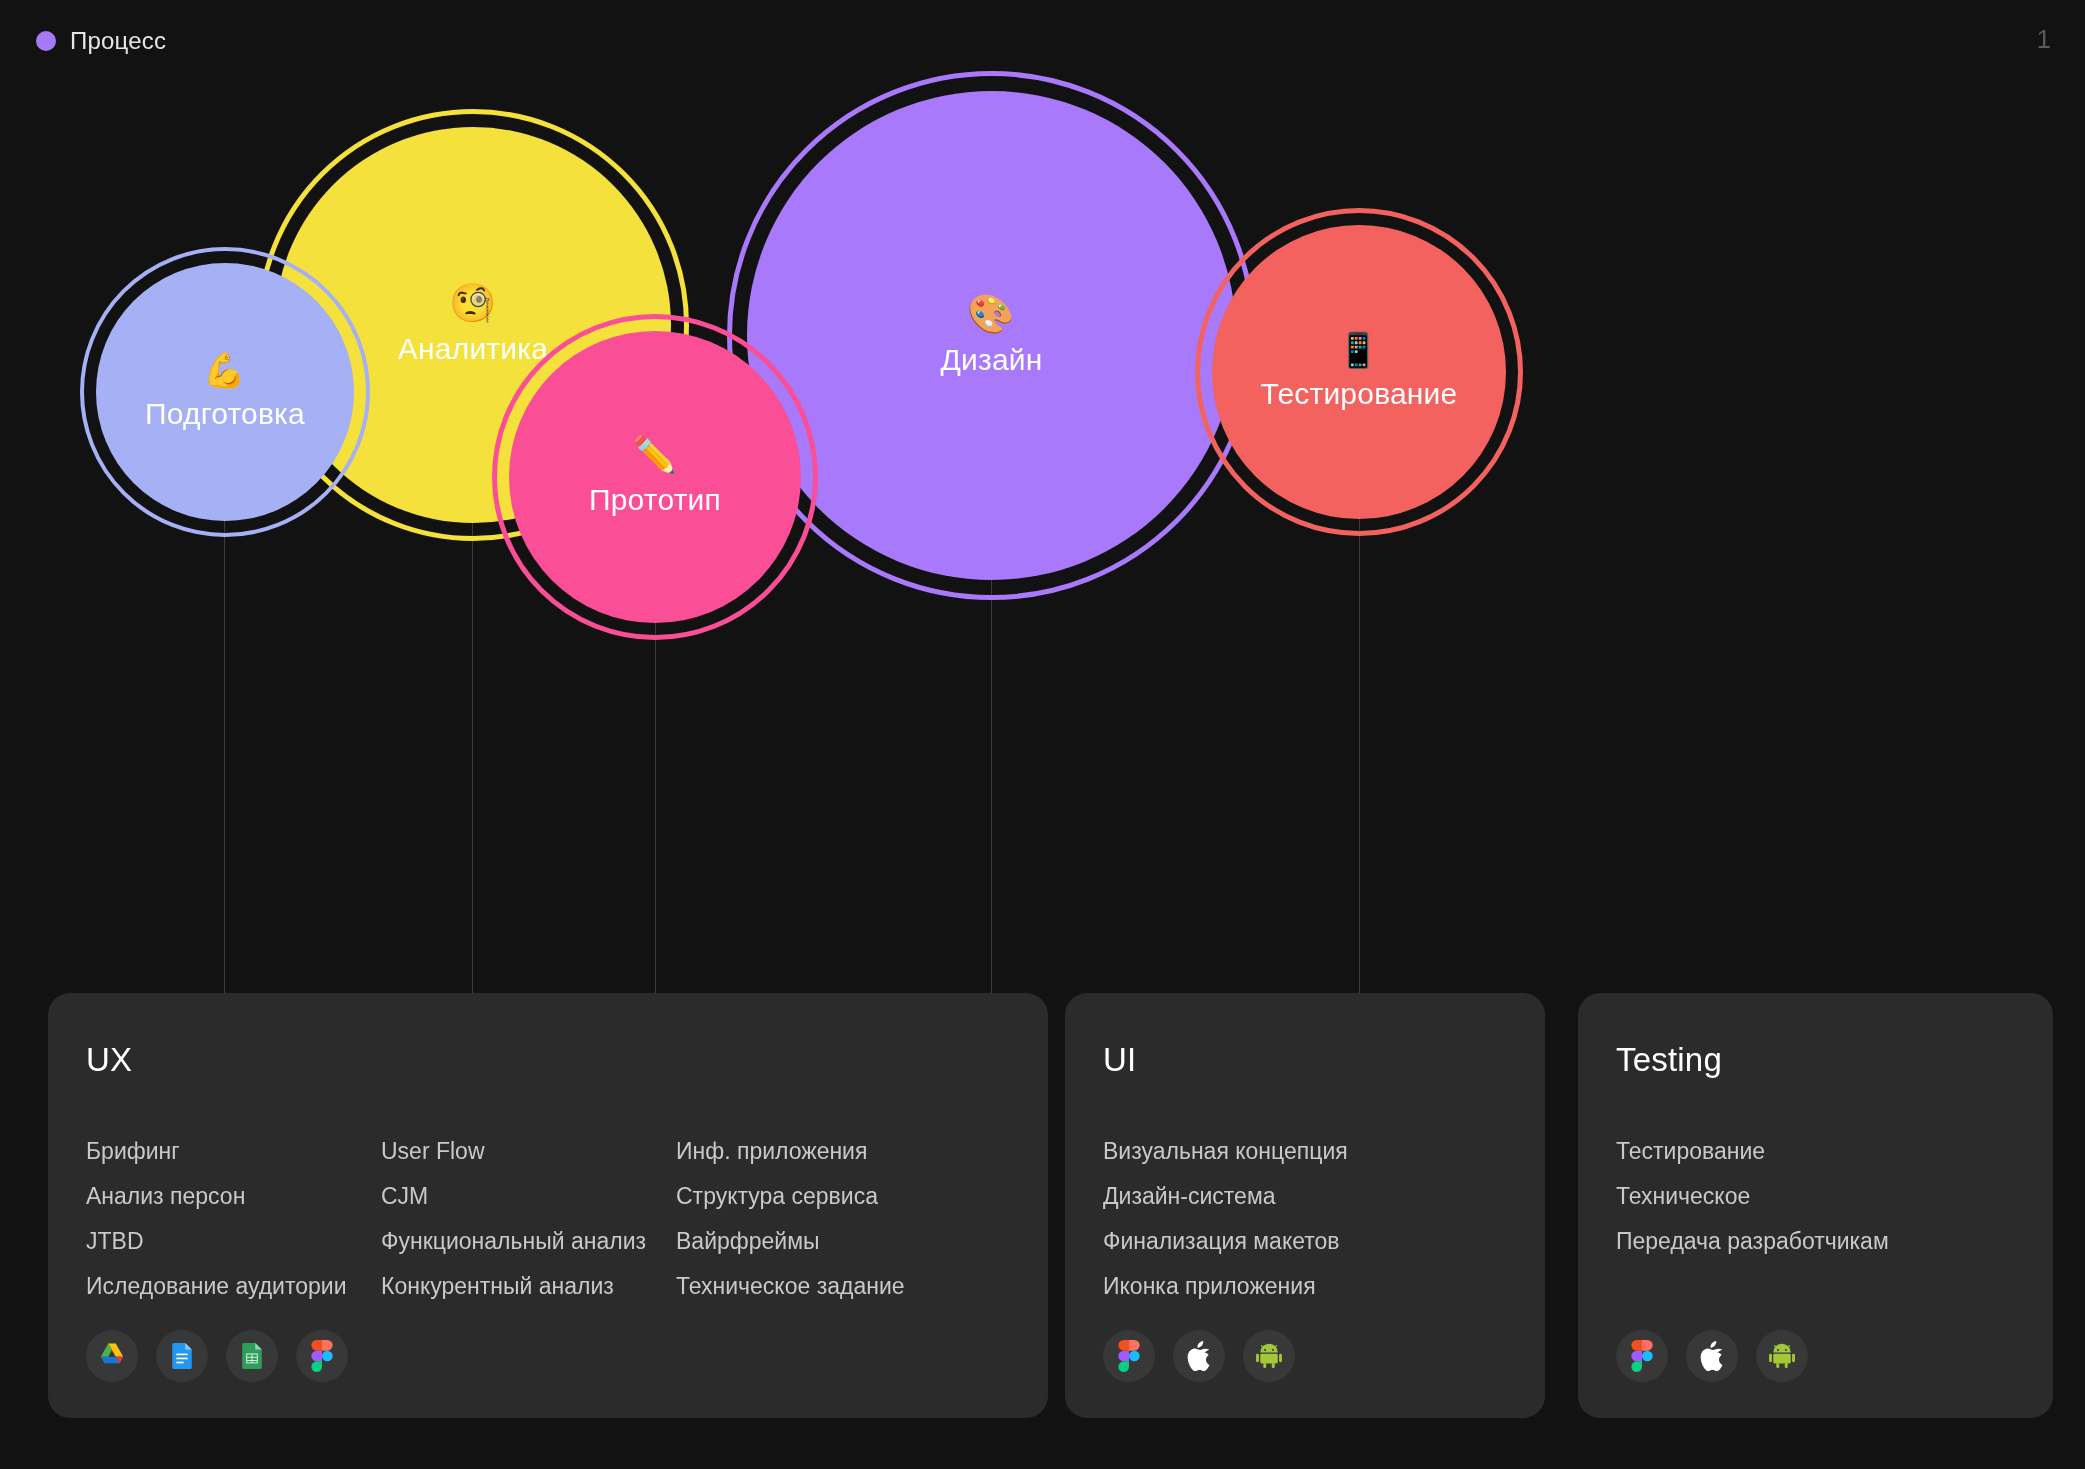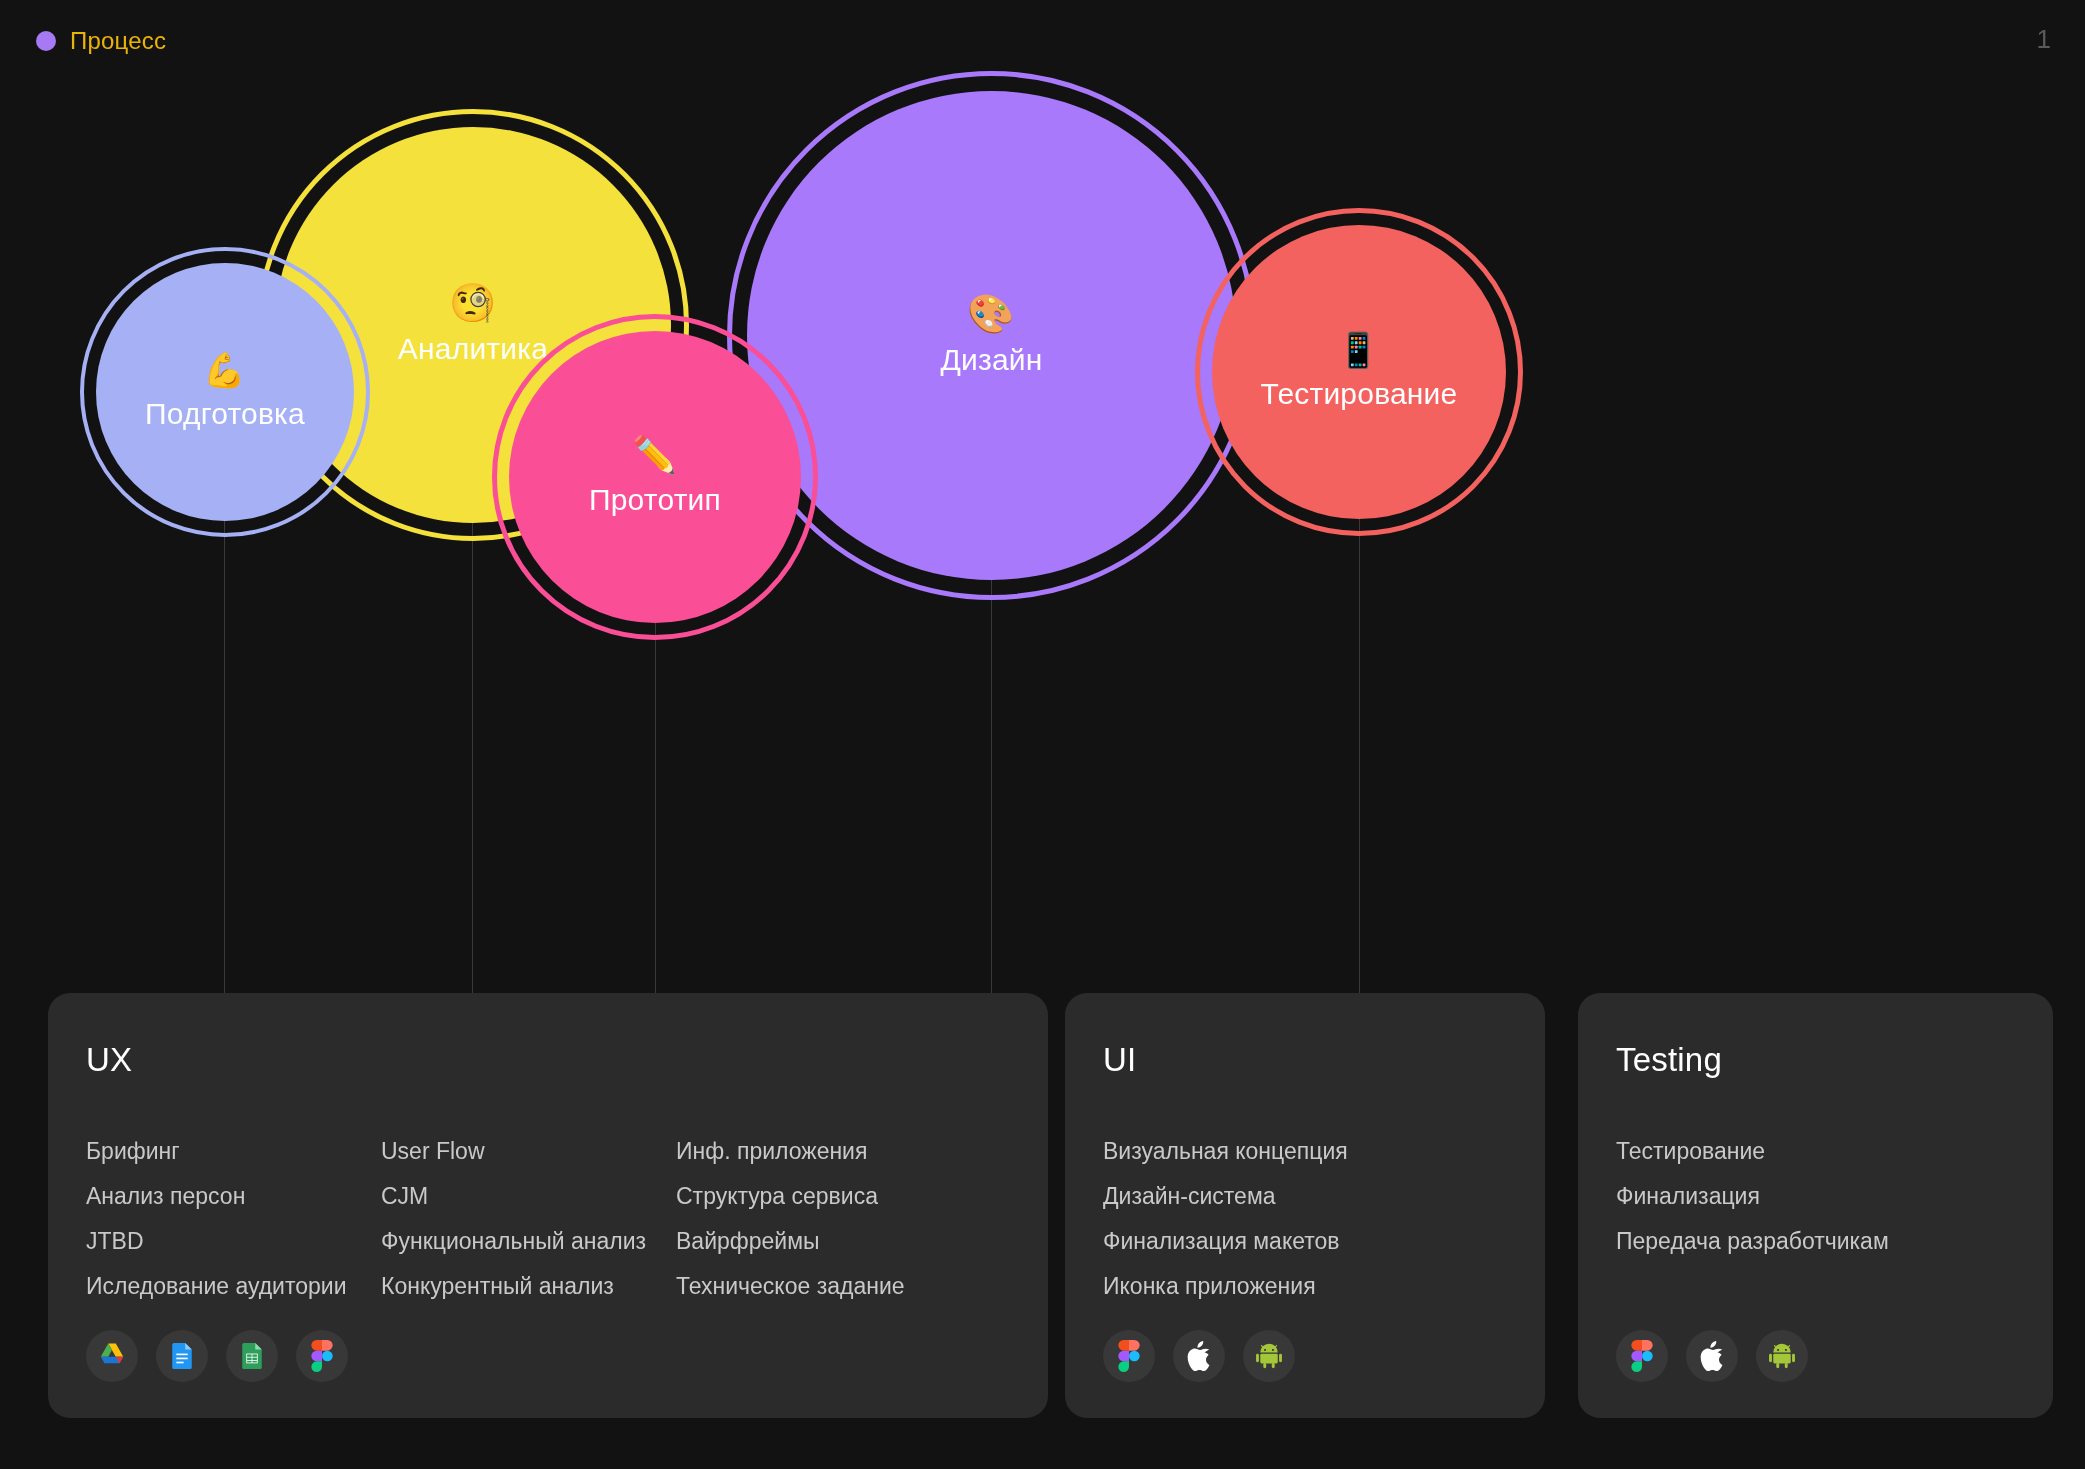--- a/index.html
+++ b/index.html
@@ -21,21 +21,21 @@
     position:absolute; left:36px; top:27px;
     display:flex; align-items:center; gap:14px;
     z-index:40;
   }
   .hdr-dot {
     width:20px; height:20px; border-radius:50%;
     background:#a679f5;
     flex:0 0 auto;
   }
   .hdr-title {
-    font-size:24px; color:#eab308; letter-spacing:.2px;
+    font-size:24px; color:#e5e5e5; letter-spacing:.2px;
   }
   .pagenum {
     position:absolute; right:34px; top:24px;
     font-size:26px; color:#5a5a5a; z-index:40;
   }
 
   
   .connector {
     position:absolute;
     width:1px;
@@ -335,21 +335,21 @@
           </svg>
         </span>
       </div>
     </div>
 
     <div class="card" id="card-testing">
       <div class="card-title">Testing</div>
       <div class="card-cols">
         <div class="card-col">
           <span class="item">Тестирование</span>
-          <span class="item">Финализация</span>
+          <span class="item">Техническое</span>
           <span class="item">Передача разработчикам</span>
         </div>
       </div>
       <div class="tools">
         <span class="tool">
           <svg width="22" height="32" viewBox="0 0 24 36">
             <path d="M12 0H6a6 6 0 0 0 0 12h6V0z" fill="#F24E1E"></path>
             <path d="M12 0h6a6 6 0 0 1 0 12h-6V0z" fill="#FF7262"></path>
             <path d="M12 12H6a6 6 0 0 0 0 12h6V12z" fill="#A259FF"></path>
             <path d="M12 24H6a6 6 0 1 0 6 6v-6z" fill="#0ACF83"></path>

